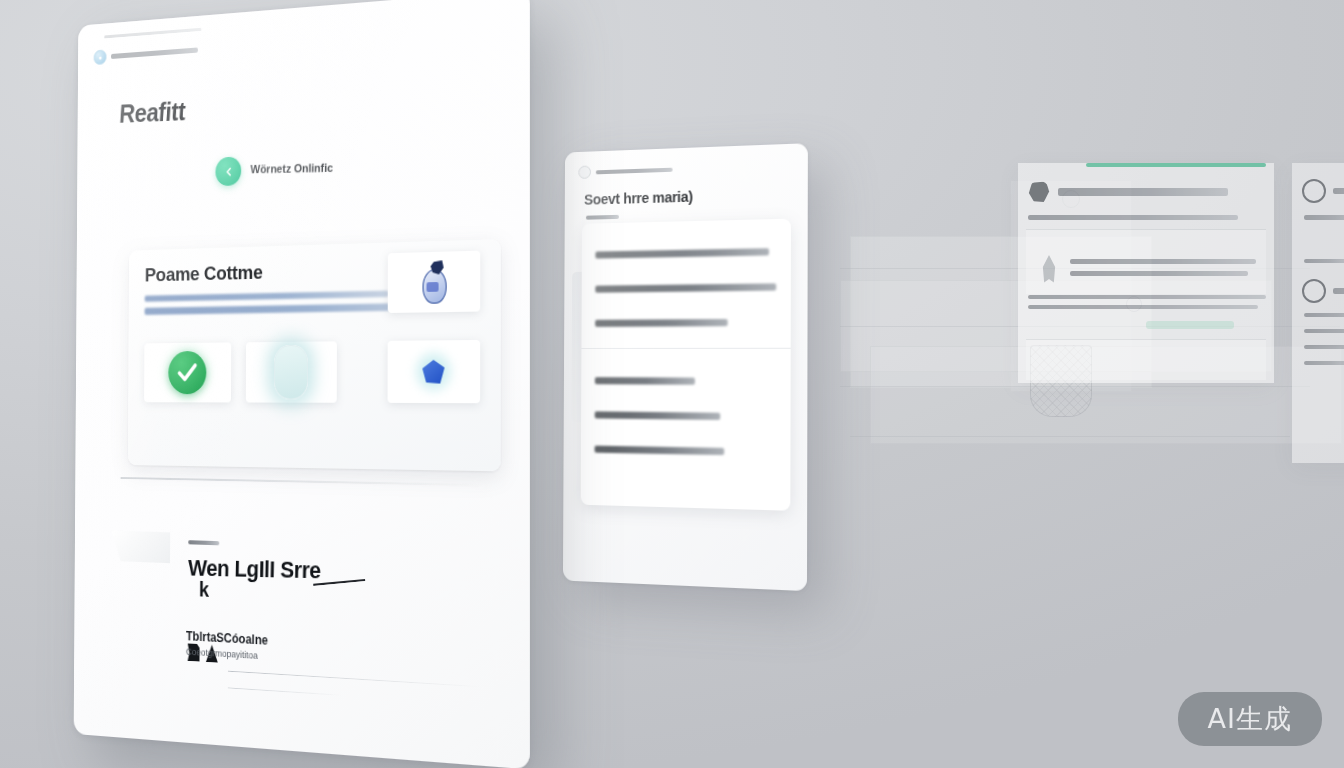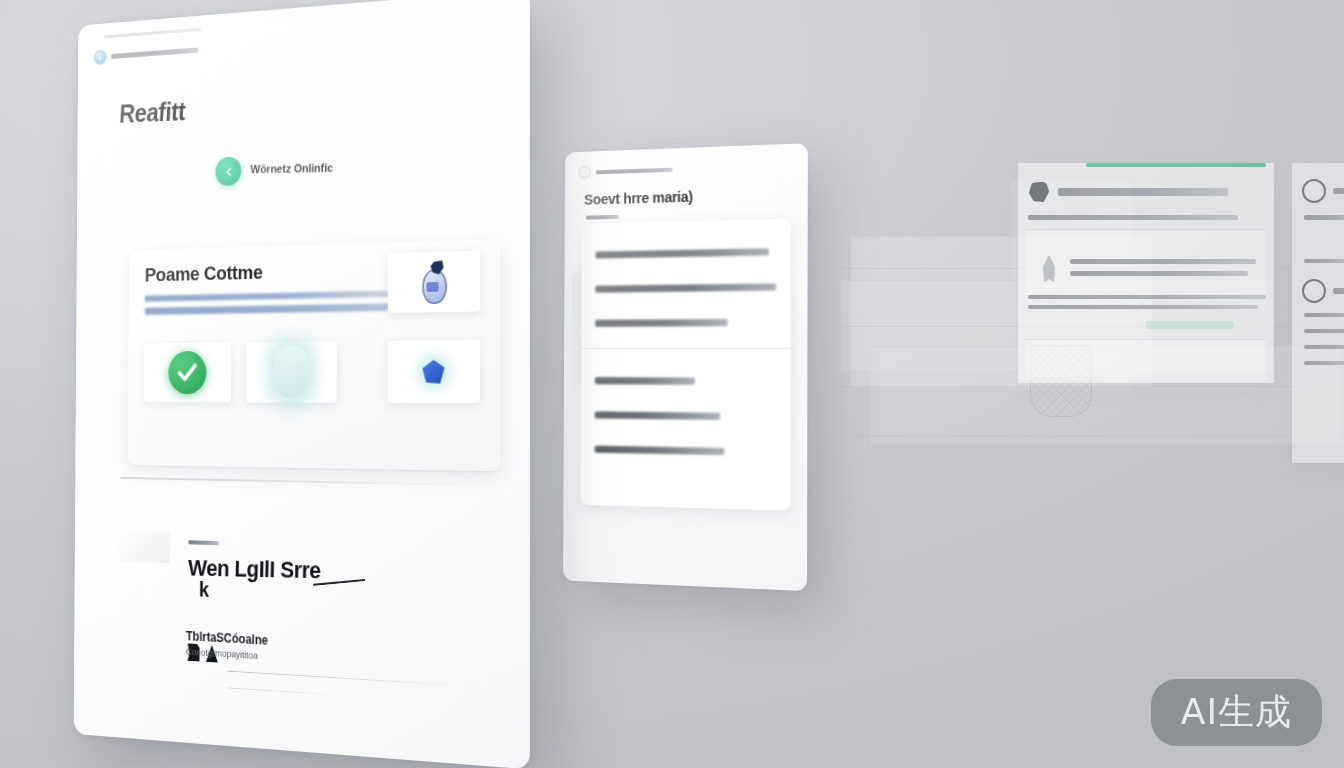--- a/index.html
+++ b/index.html
@@ -171,21 +171,21 @@
   .list-group + .list-group{border-top:1px solid #e8eaed;}
   .li{display:flex;align-items:center;height:34px;padding:0 14px;}
   .li-txt{height:7px;border-radius:2px;
     background:linear-gradient(90deg,#2e3338 0%,#585e66 52%,#9aa0a7 100%);filter:blur(.85px);opacity:.8;}
   .panel-mid-side{position:absolute;left:8px;top:120px;width:14px;height:150px;
     background:linear-gradient(180deg,rgba(236,238,241,.9),rgba(246,247,249,.6));border-radius:5px;}
 
   
   .wm{position:absolute;right:22px;bottom:22px;
     background:rgba(128,132,137,.80);border-radius:26px;padding:9px 30px;
-    font-size:36px;color:#e9eaec;letter-spacing:1px;font-weight:400;
+    font-size:27px;color:#e9eaec;letter-spacing:1px;font-weight:400;
     font-family:"DejaVu Sans","Liberation Sans",sans-serif;}
 </style>
 </head>
 <body>
 
 <div class="stage">
 
   <div class="ghost-field">
     <div class="ghost-wire gw4"></div>
     <div class="ghost-wire gw1"></div>

